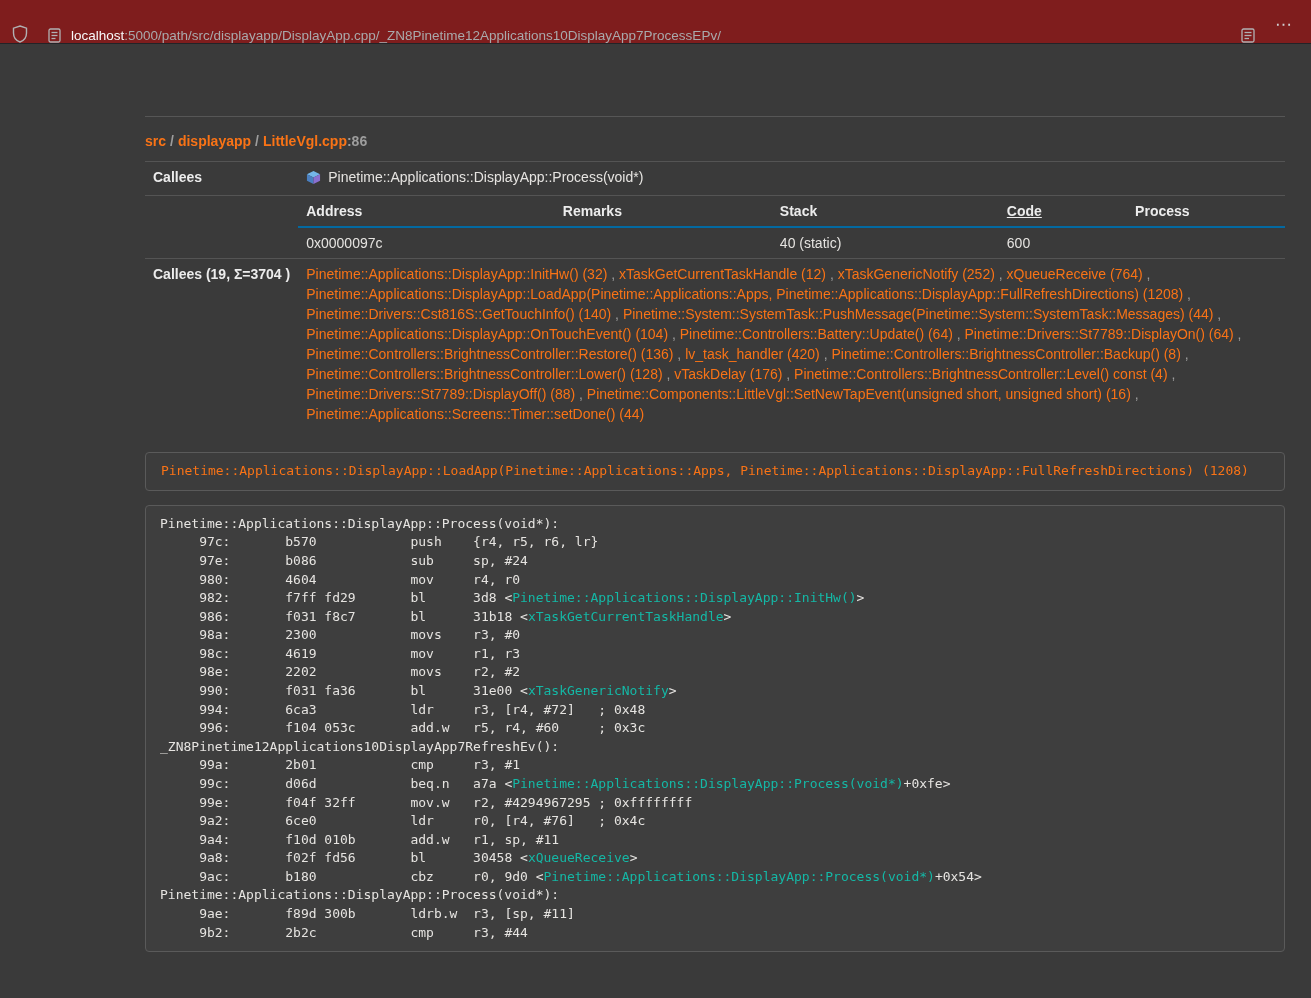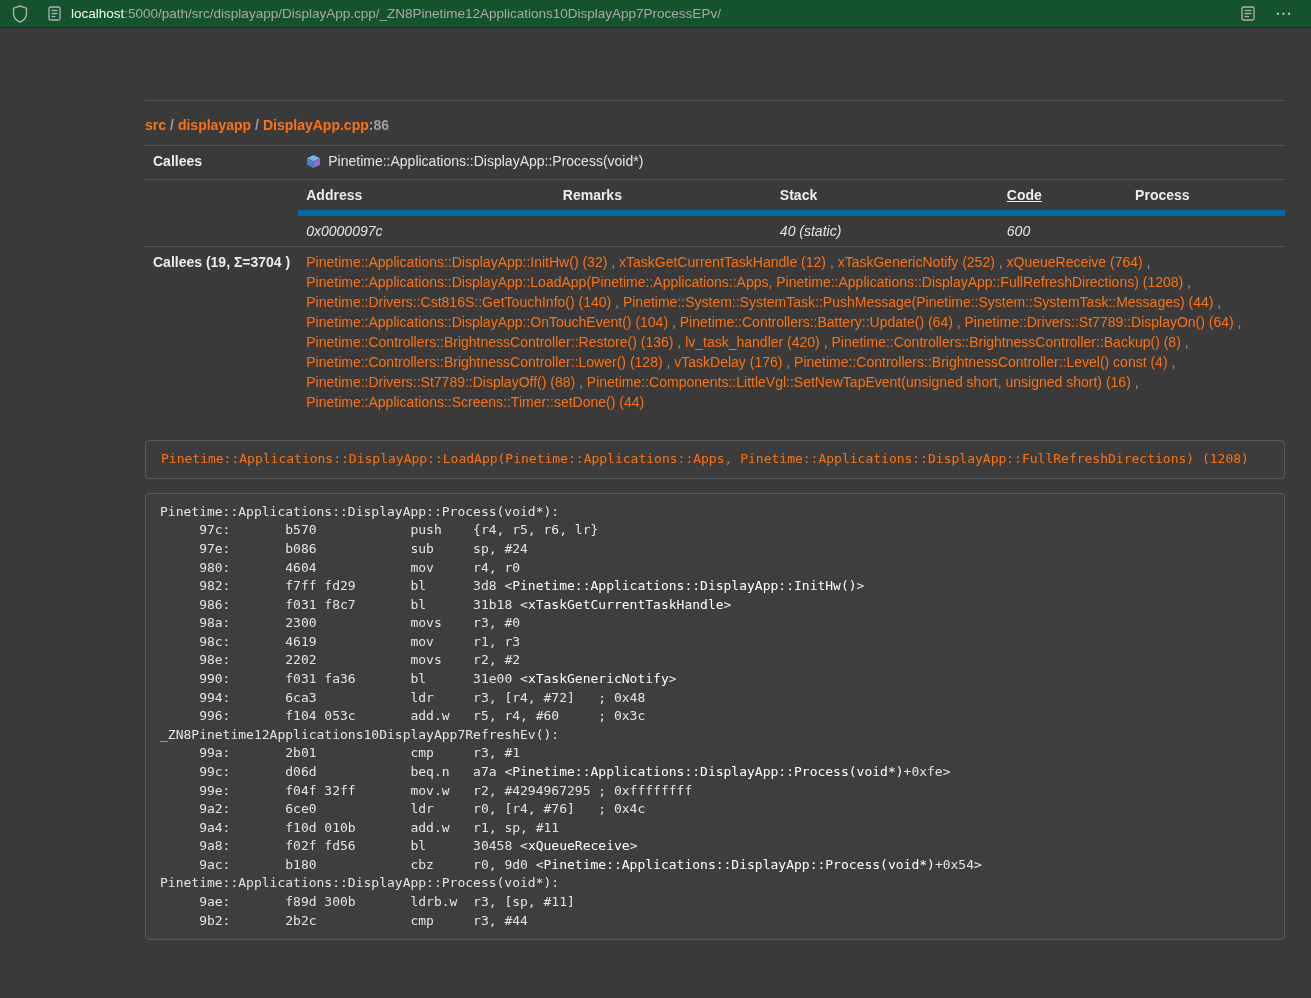--- a/index.html
+++ b/index.html
@@ -9,25 +9,25 @@
     background: #3a3a3a;
     color: #e6e4e1;
     font-family: "Liberation Sans", sans-serif;
     font-size: 14px;
   }
   a { color: #f97316; text-decoration: none; cursor: pointer; }
   .muted { color: #9d9d9d; }
 
   
   .chrome {
-    height: 28px;
-    background: #14532d;
+    height: 44px;
+    background: #7f1d1d;
     border-bottom: 1px solid #232327;
     display: flex;
-    align-items: center;
+    align-items: flex-end;
     padding: 0 12px;
     gap: 14px;
     color: #b1b1b3;
   }
   .chrome svg { flex: none; display: block; }
   .urlbar {
     flex: 1;
     display: flex;
     align-items: center;
     gap: 10px;
@@ -79,24 +79,24 @@
     white-space: nowrap;
   }
   .ftable td.nopad { padding: 0; }
 
   table.itable { width: 100%; border-collapse: collapse; }
   .itable th {
     padding: 5px 8px;
     text-align: left;
     font-weight: bold;
     color: #ececec;
-    border-bottom: 6px solid #0369a1;
+    border-bottom: 2px solid #0369a1;
     line-height: 20px;
   }
-  .itable td { padding: 5px 8px; text-align: left; line-height: 20px; font-style: italic; }
+  .itable td { padding: 5px 8px; text-align: left; line-height: 20px; }
   .c-address { width: 26%; } .c-remarks { width: 22%; } .c-stack { width: 23%; }
   .c-code { width: 13%; text-decoration: underline; } .c-static { width: 16%; }
 
   .ficon { display: inline-block; vertical-align: -3px; margin-right: 7px; }
 
   .hl {
     border: 1px solid #5a5a5a;
     border-radius: 4px;
     background: #3c3c3c;
     padding: 9px 15px;
@@ -115,21 +115,21 @@
     padding: 9px 14px;
     font-family: "DejaVu Sans Mono", monospace;
     font-size: 13px;
     line-height: 1.43;
     color: #e6e4e1;
     tab-size: 8;
     -moz-tab-size: 8;
     white-space: pre;
     overflow: hidden;
   }
-  pre.code a { color: #ffffff; }
+  pre.code a { color: #14b8a6; }
 </style>
 </head>
 <body>
 
 <div class="chrome">
   <svg width="16" height="18" viewBox="0 0 16 18" fill="none" stroke="#b1b1b3" stroke-width="1.4">
     <path d="M8 1 L14.5 3.2 V8 C14.5 13 11.5 15.8 8 17 C4.5 15.8 1.5 13 1.5 8 V3.2 Z"></path>
   </svg>
   <div class="urlbar">
     <svg width="13" height="15" viewBox="0 0 13 15" fill="none" stroke="#b1b1b3" stroke-width="1.3">
@@ -148,21 +148,21 @@
   </svg>
   <div class="dots">⋯</div>
 </div>
 
 <div class="container">
 
 
   <hr class="divider">
 
   <div class="breadcrumb">
-    <a>src</a><span class="sep">/</span><a>displayapp</a><span class="sep">/</span><a>DisplayApp.cpp</a><span class="muted">:86</span>
+    <a>src</a><span class="sep">/</span><a>displayapp</a><span class="sep">/</span><a>LittleVgl.cpp</a><span class="muted">:86</span>
   </div>
 
   <table class="ftable">
     <tbody>
         <tr>
       <th>Callees</th>
       <td>
         <span class="ficon">
           <svg width="15" height="15" viewBox="0 0 16 16">
             <path d="M8 1 L15 4.5 L8 8 L1 4.5 Z" fill="#74b6e8"></path>

